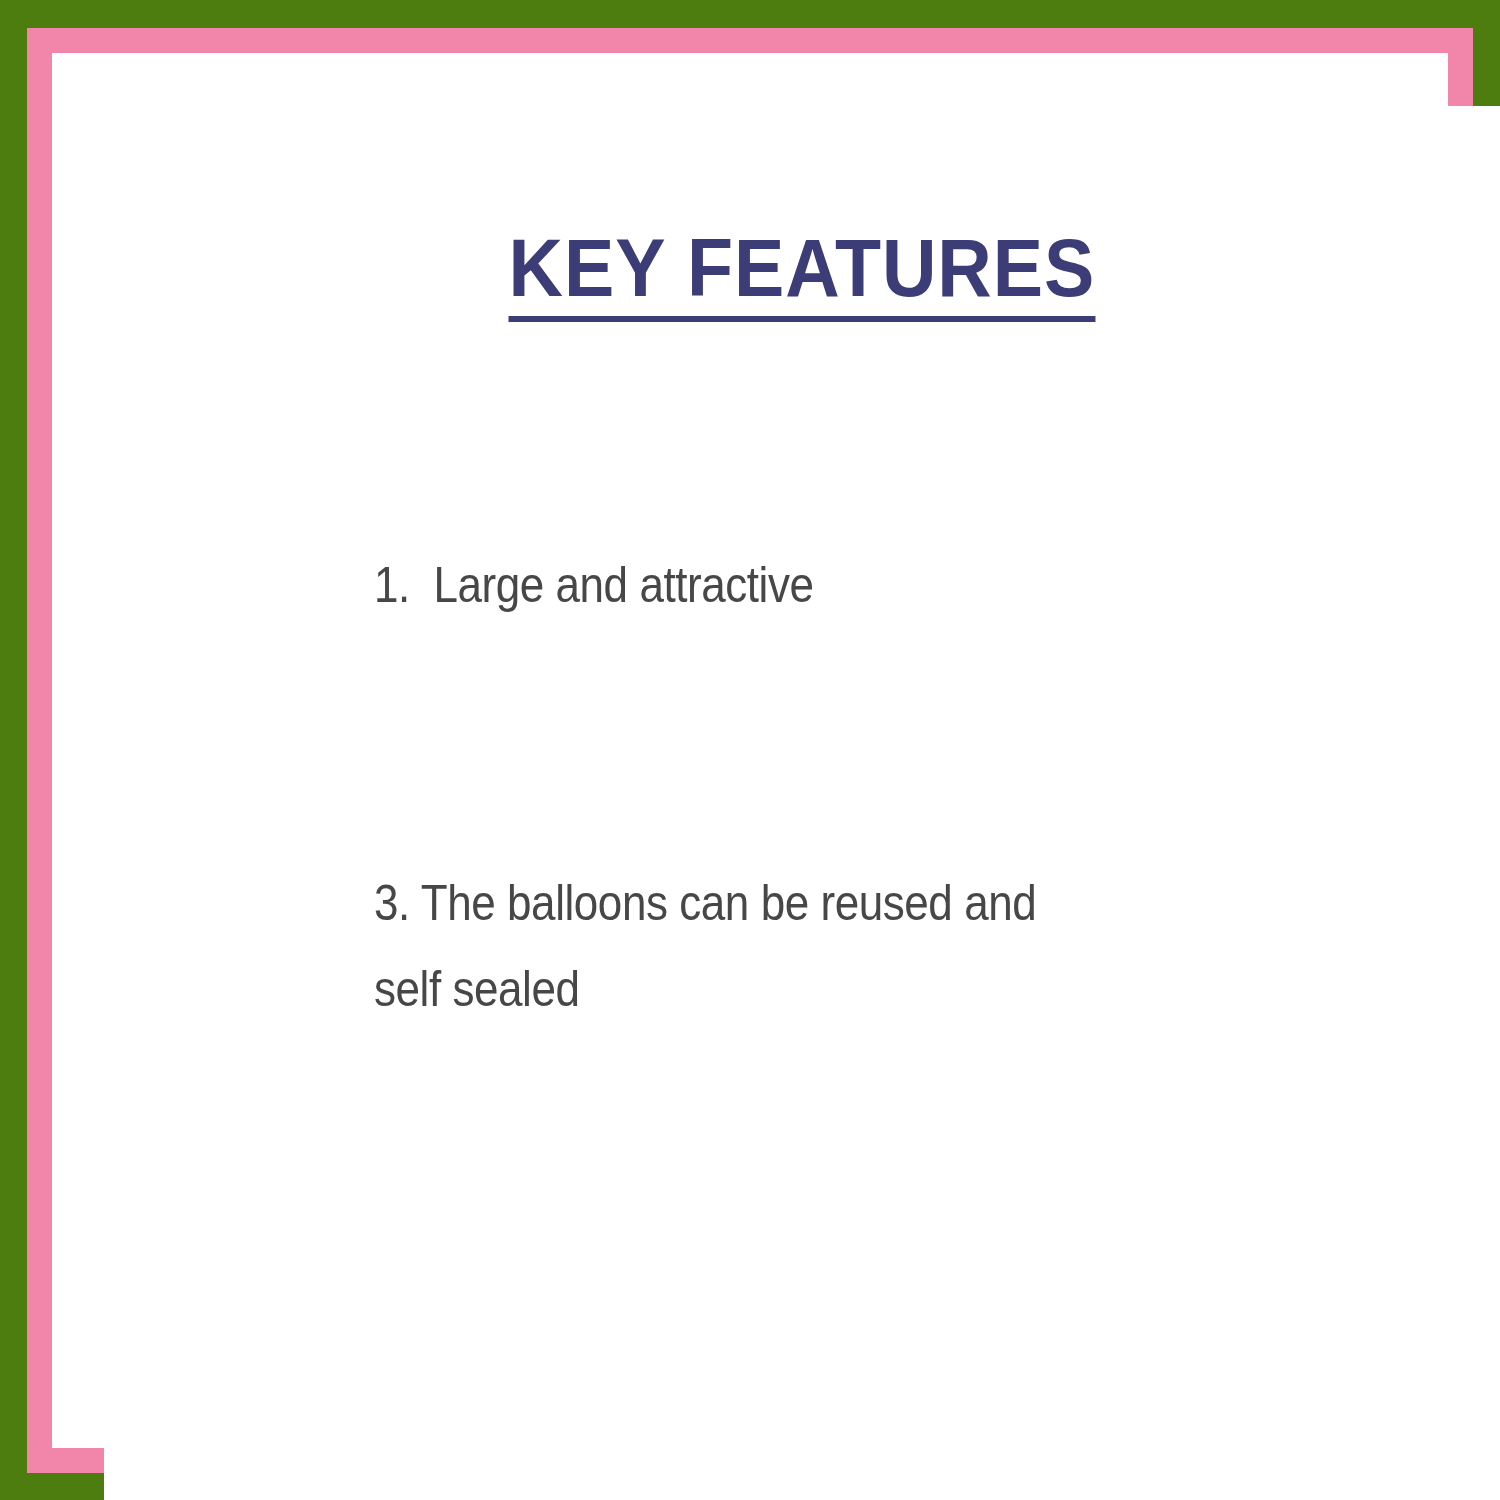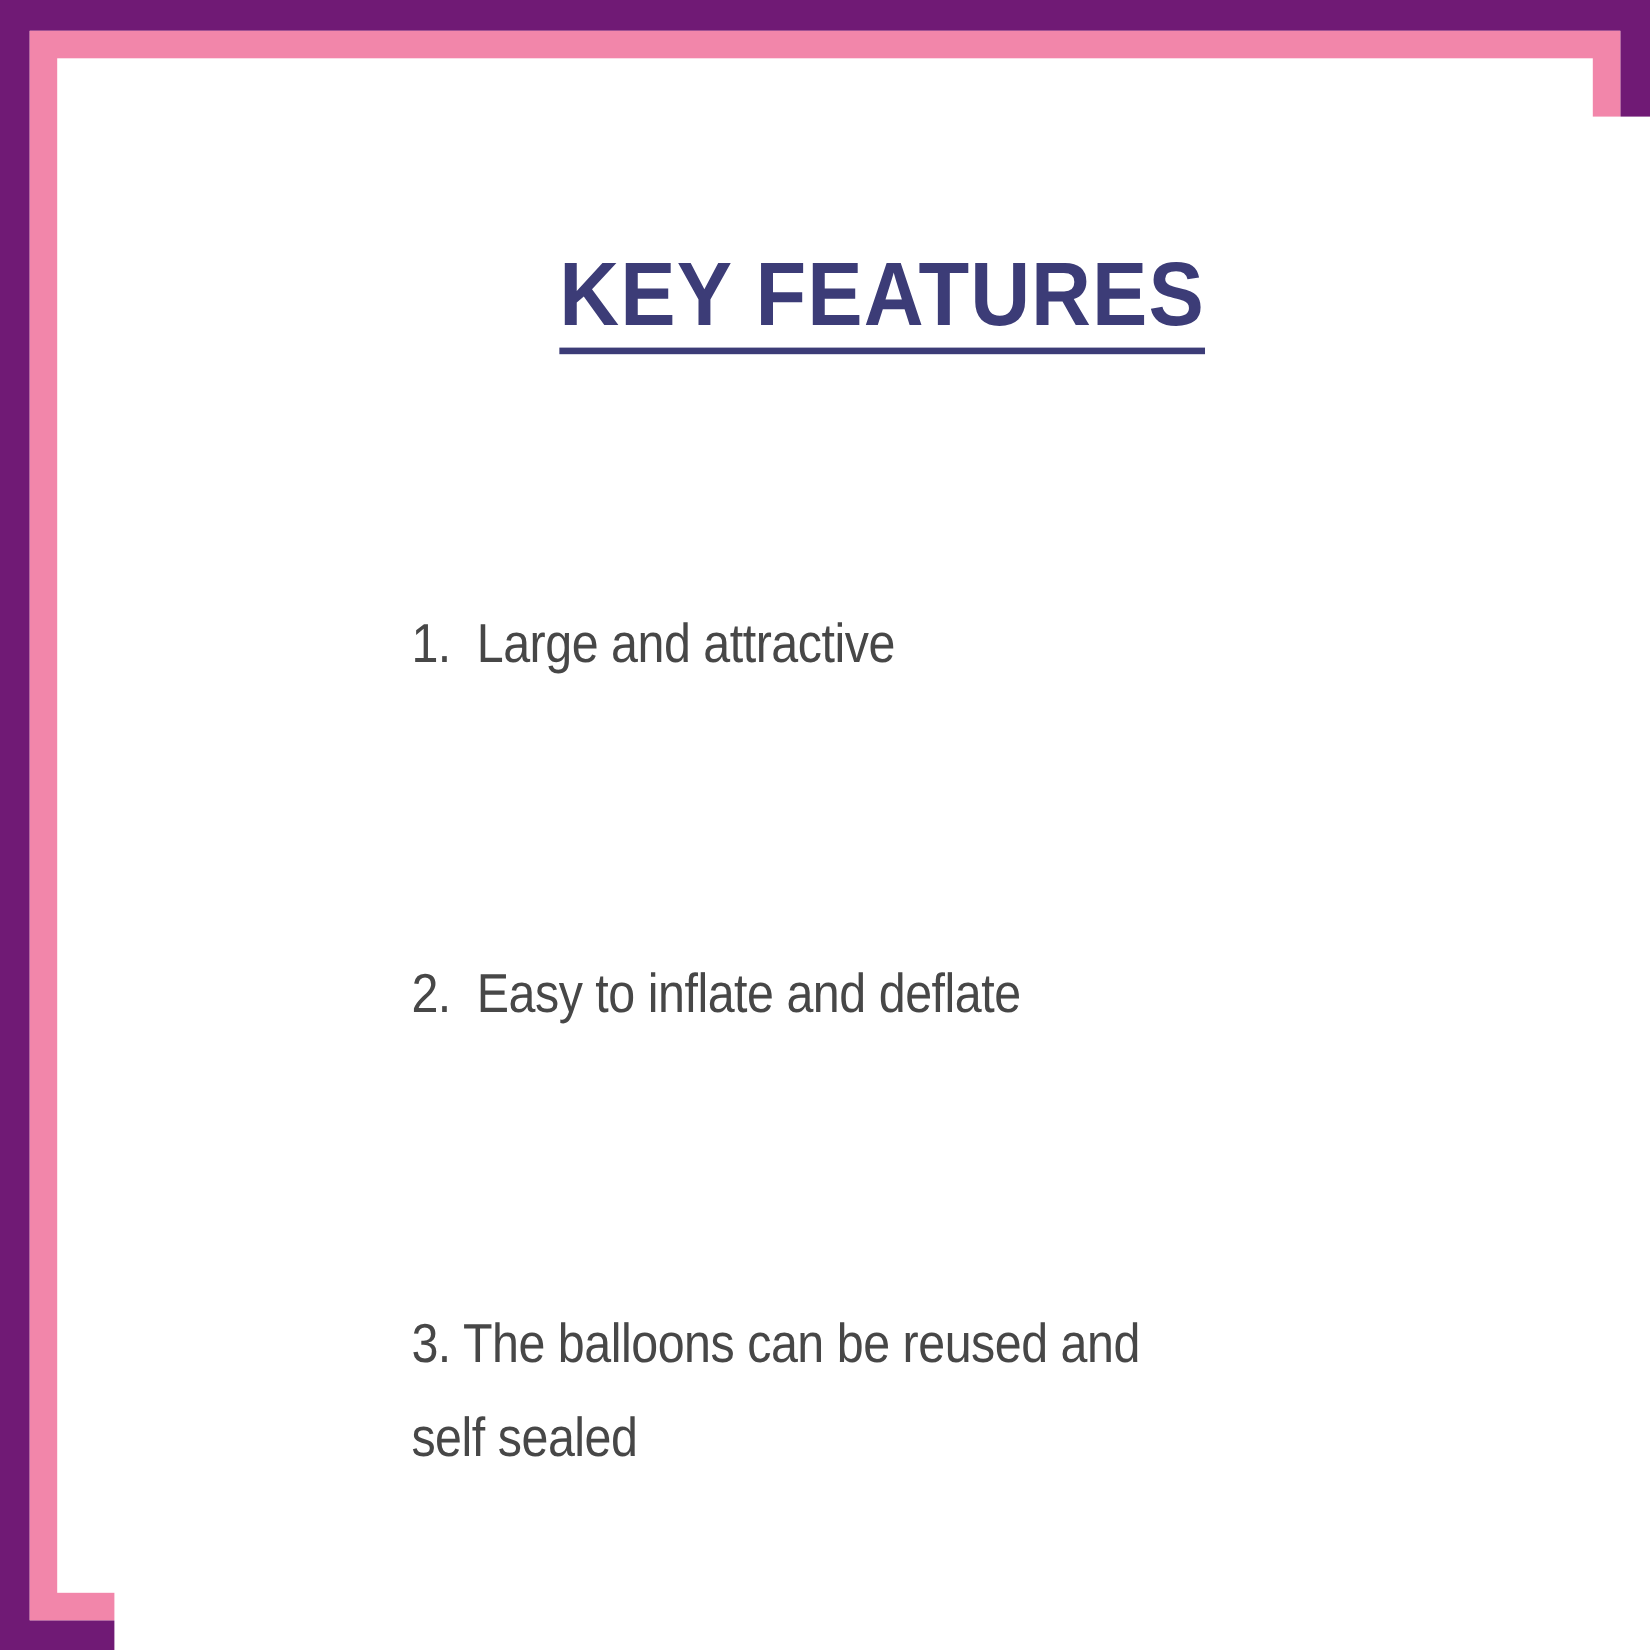--- a/index.html
+++ b/index.html
@@ -14,21 +14,21 @@
     font-family: "Liberation Sans", sans-serif;
     overflow: hidden;
   }
 
   #infographic-card {
     position: absolute;
     left: 0;
     top: 0;
     width: 1500px;
     height: 1500px;
-    background: #701a75;
+    background: #4d7c0f;
   }
 
   
   #pink-frame {
     position: absolute;
     left: 27px;
     top: 28px;
     width: 1446px;
     height: 1445px;
     border: 25px solid #f286aa;
@@ -115,23 +115,20 @@
       <div id="title-block">
         <span id="page-title" style="color: rgb(60, 60, 119); border-bottom-color: rgb(60, 60, 119);">KEY FEATURES</span>
       </div>
 
       <ul id="features-list">
 
         <li class="feature-item" style="color: rgb(71, 71, 71);">
           <span class="feature-text">1.  Large and attractive</span>
         </li>
 
-        <li class="feature-item" style="color: rgb(71, 71, 71);">
-          <span class="feature-text">2.  Easy to inflate and deflate</span>
-        </li>
 
         <li class="feature-item two-line" style="color: rgb(71, 71, 71);">
           <span class="feature-text">3.  The balloons can be reused and
       self sealed</span>
         </li>
 
       </ul>
 
     </div>
   </div>

